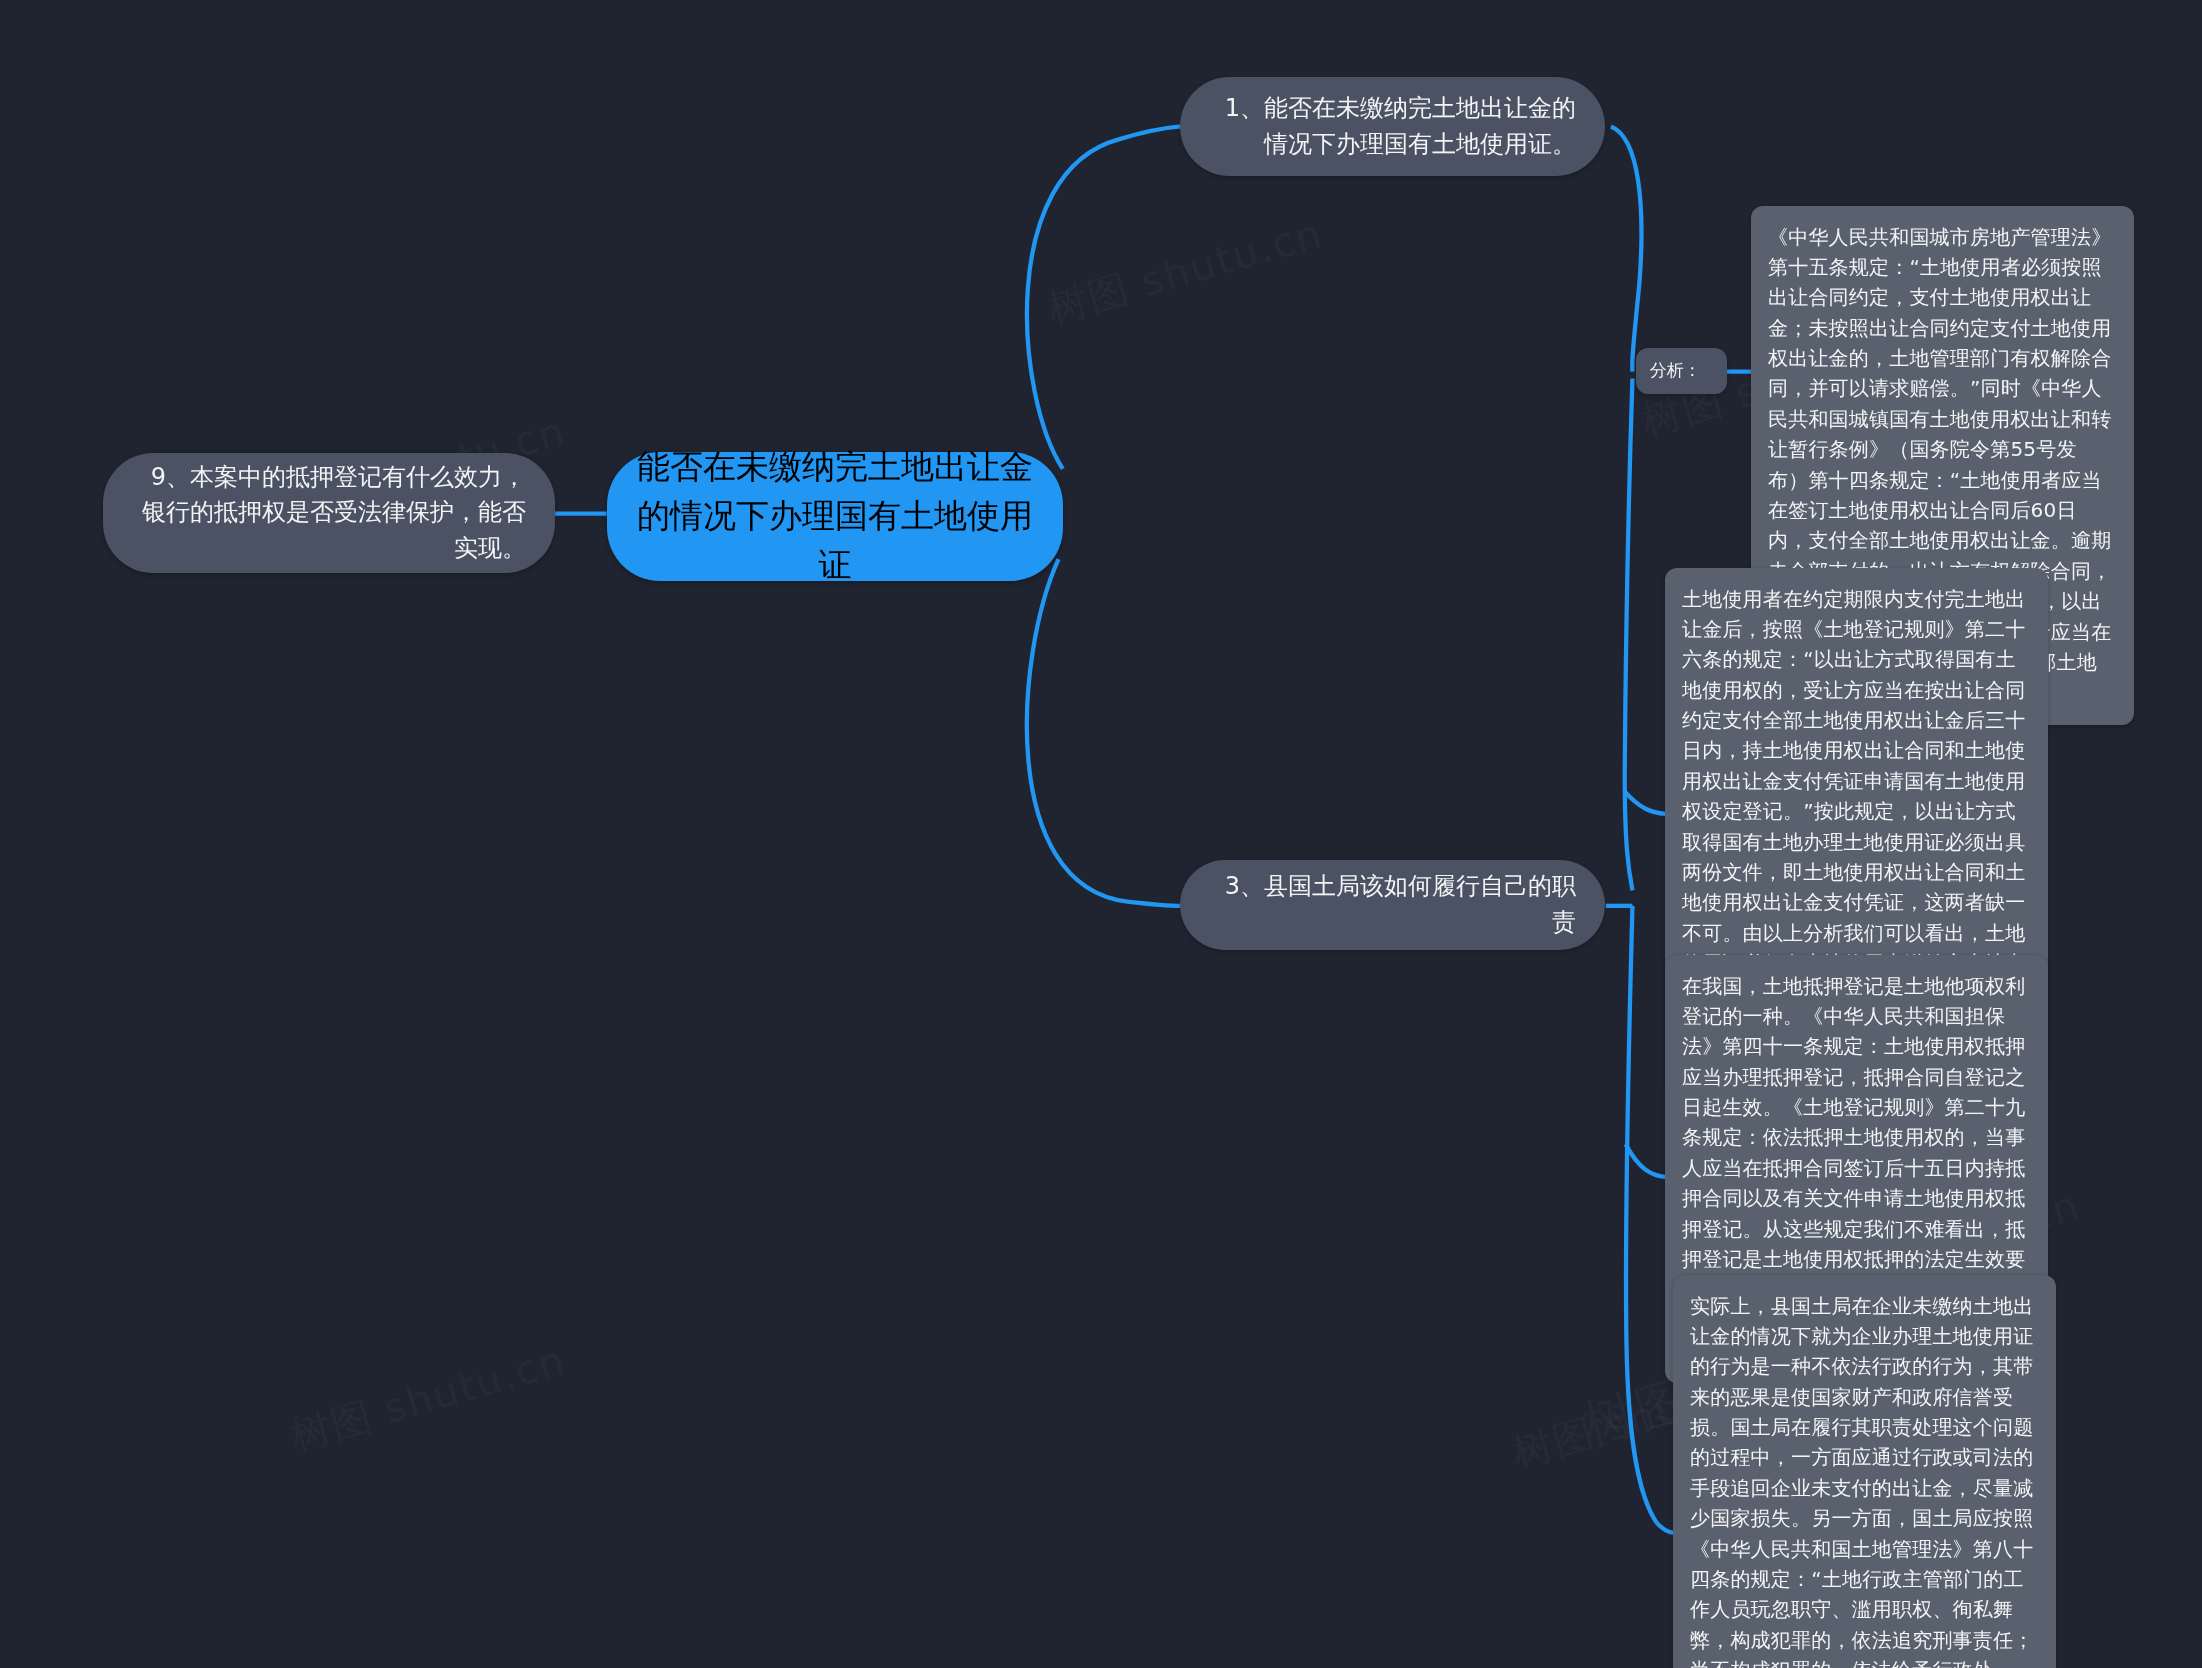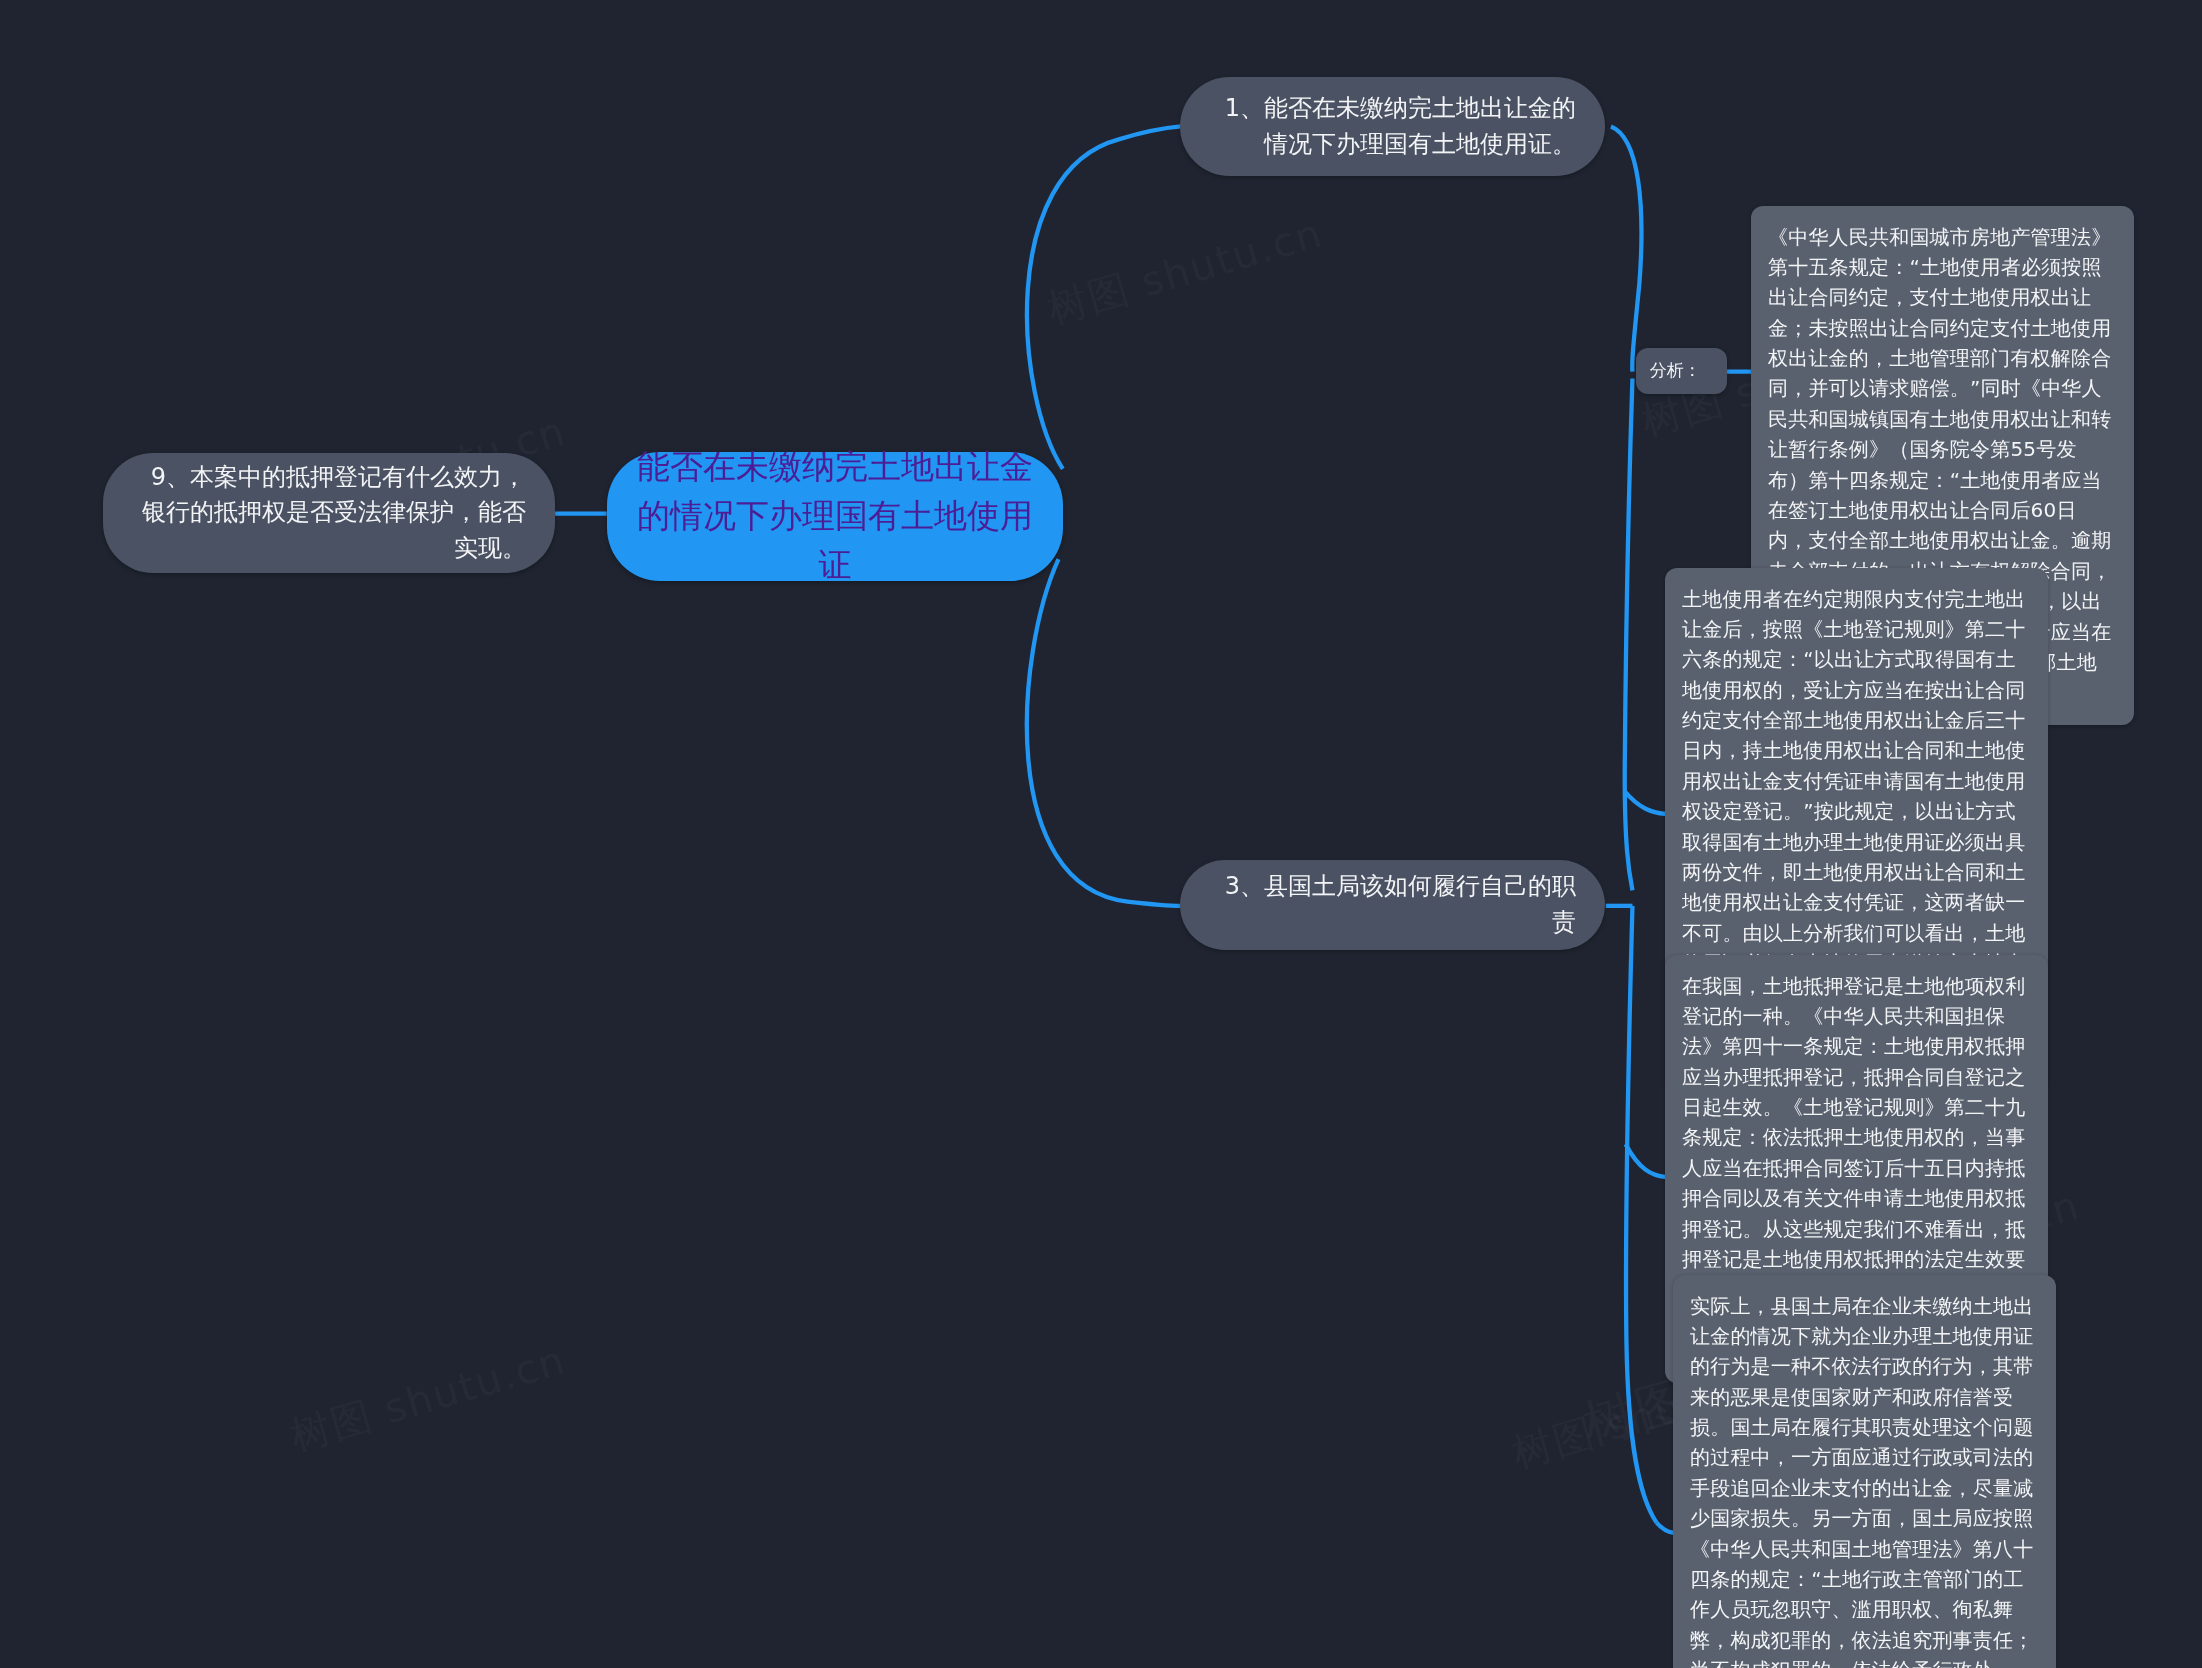--- a/index.html
+++ b/index.html
@@ -48,21 +48,21 @@
     white-space: pre-wrap;
     word-break: break-all;
   }
 
   .node-root {
     background: #2196f3;
     border-radius: 53px;
     font-size: 33px;
     text-align: center;
     padding: 22.4px 29px;
-    color: #4c1d95;
+    color: #000000;
     display: flex;
     align-items: center;
     justify-content: center;
     box-shadow: 0 1.7px 5.2px rgba(0,0,0,0.28);
   }
 
   .node-branch {
     background: #4b5263;
     border-radius: 50px;
     font-size: 24px;

